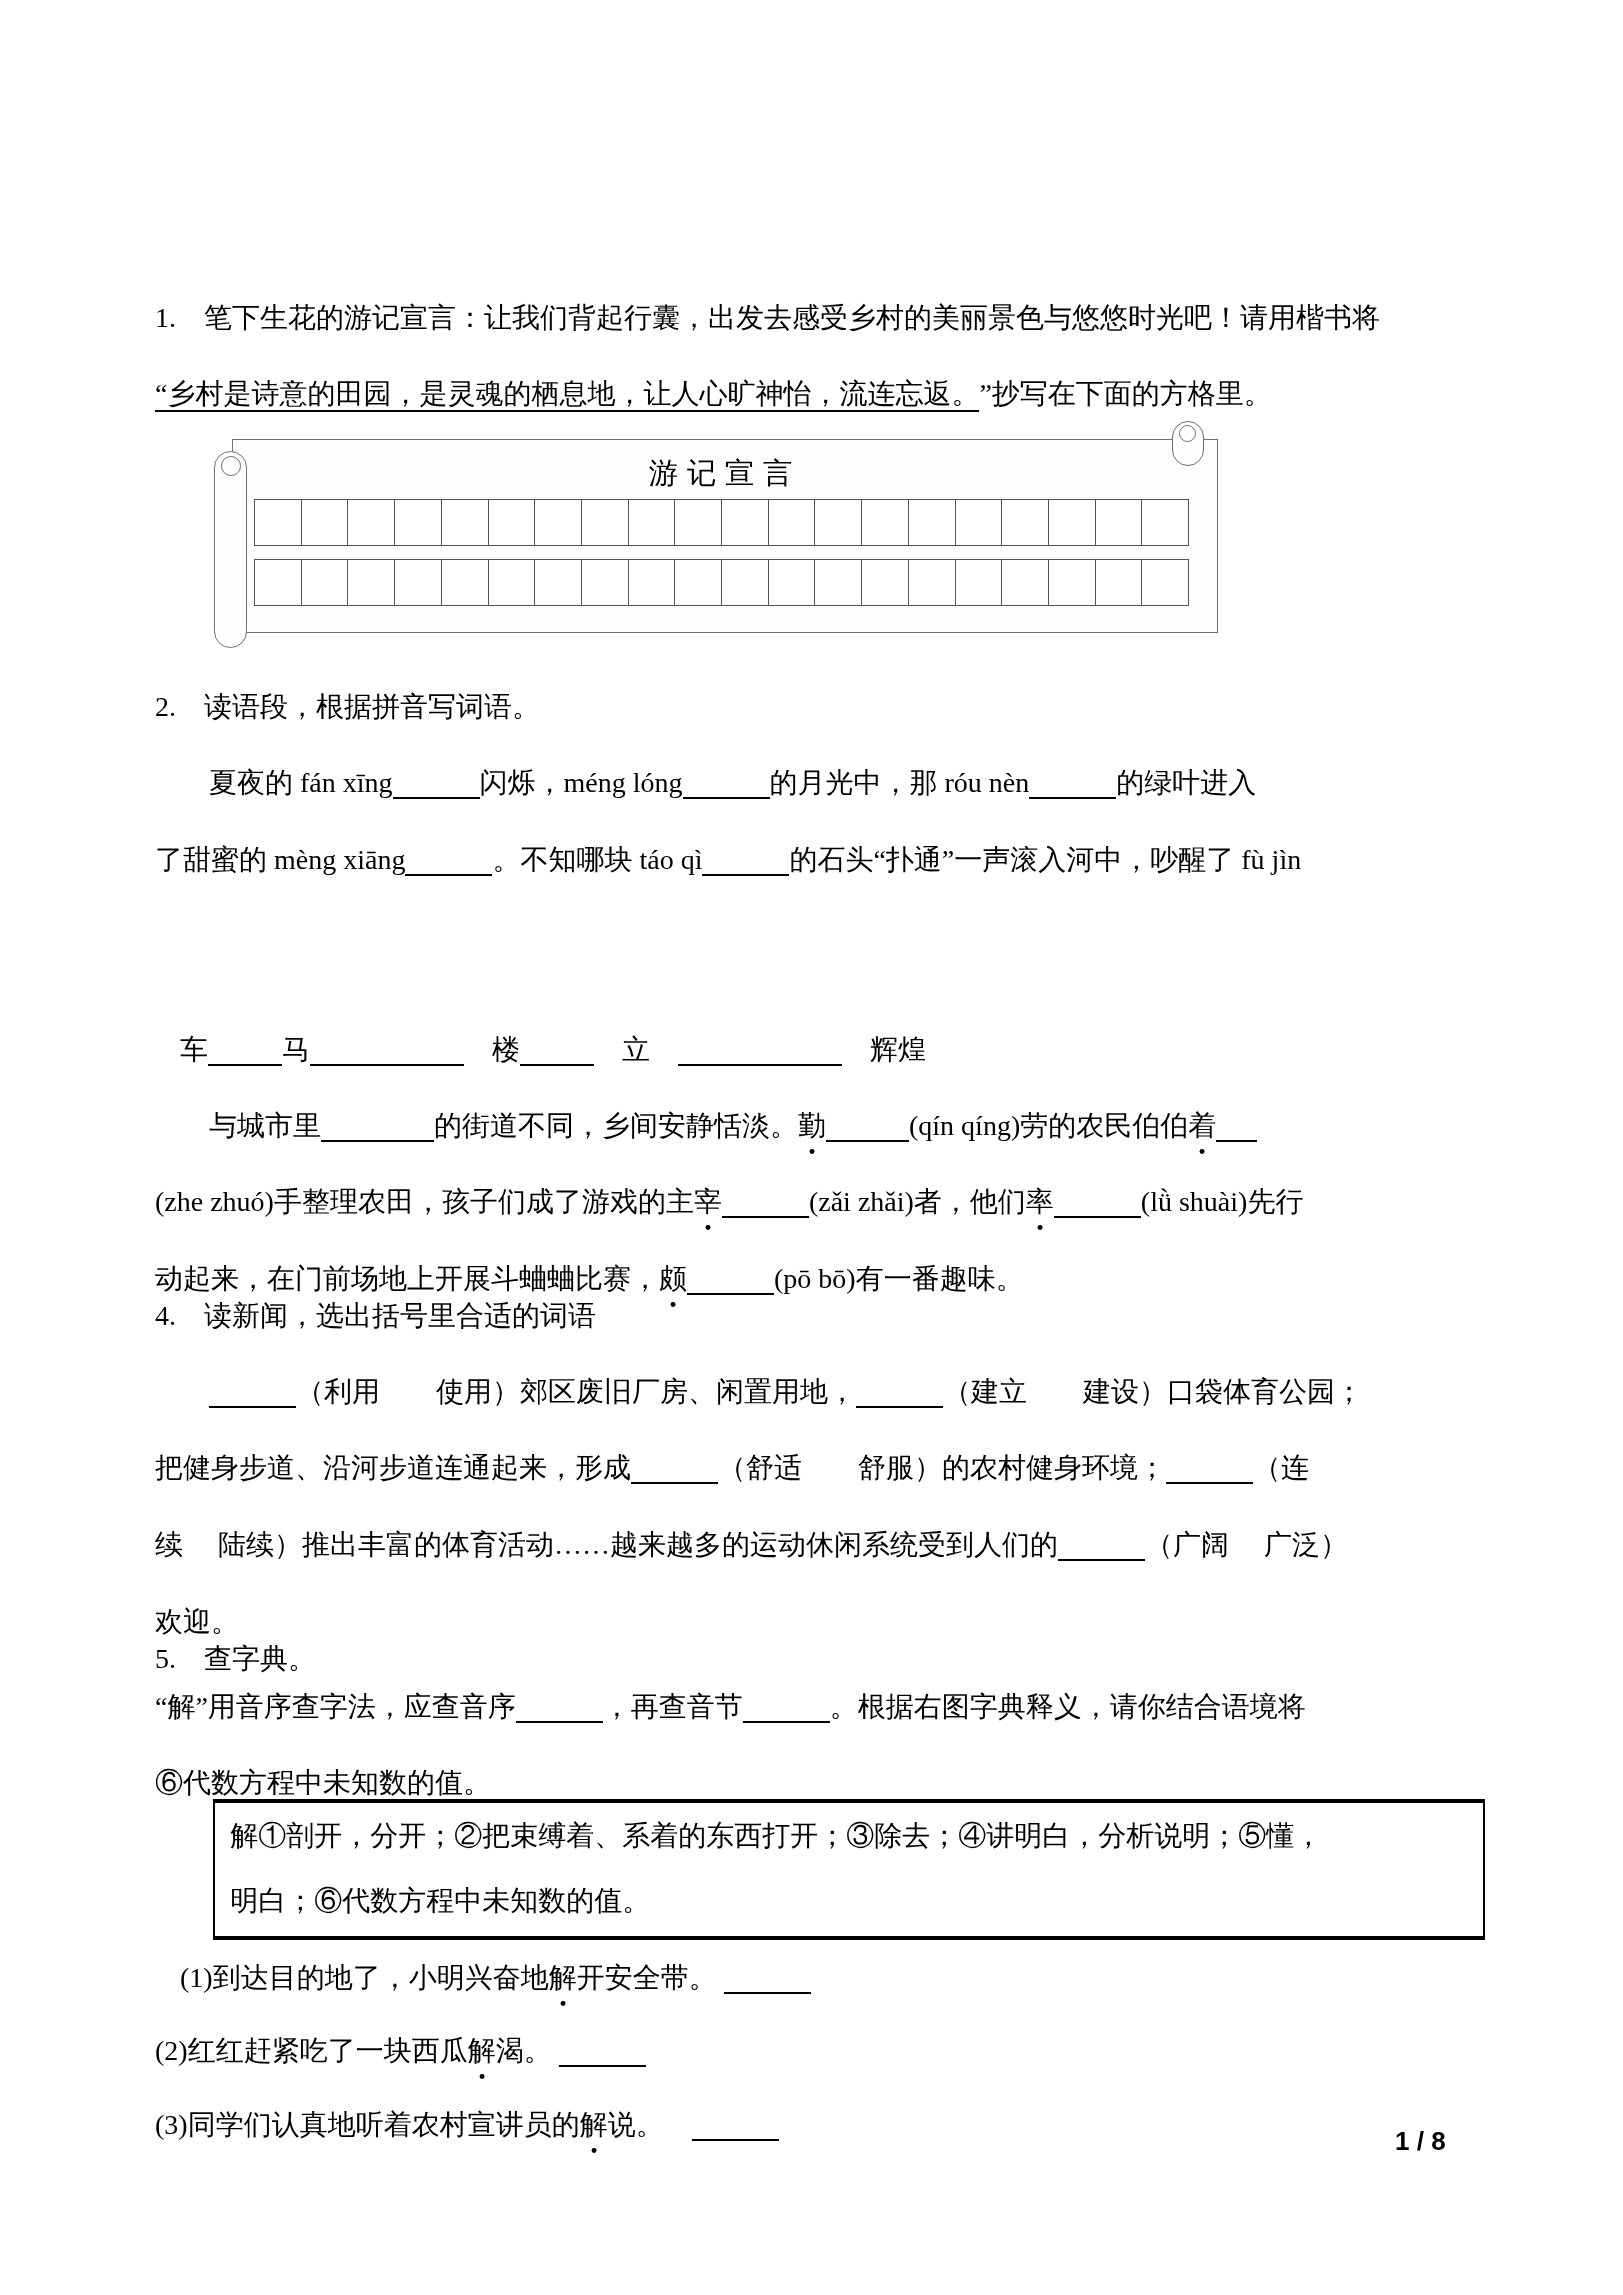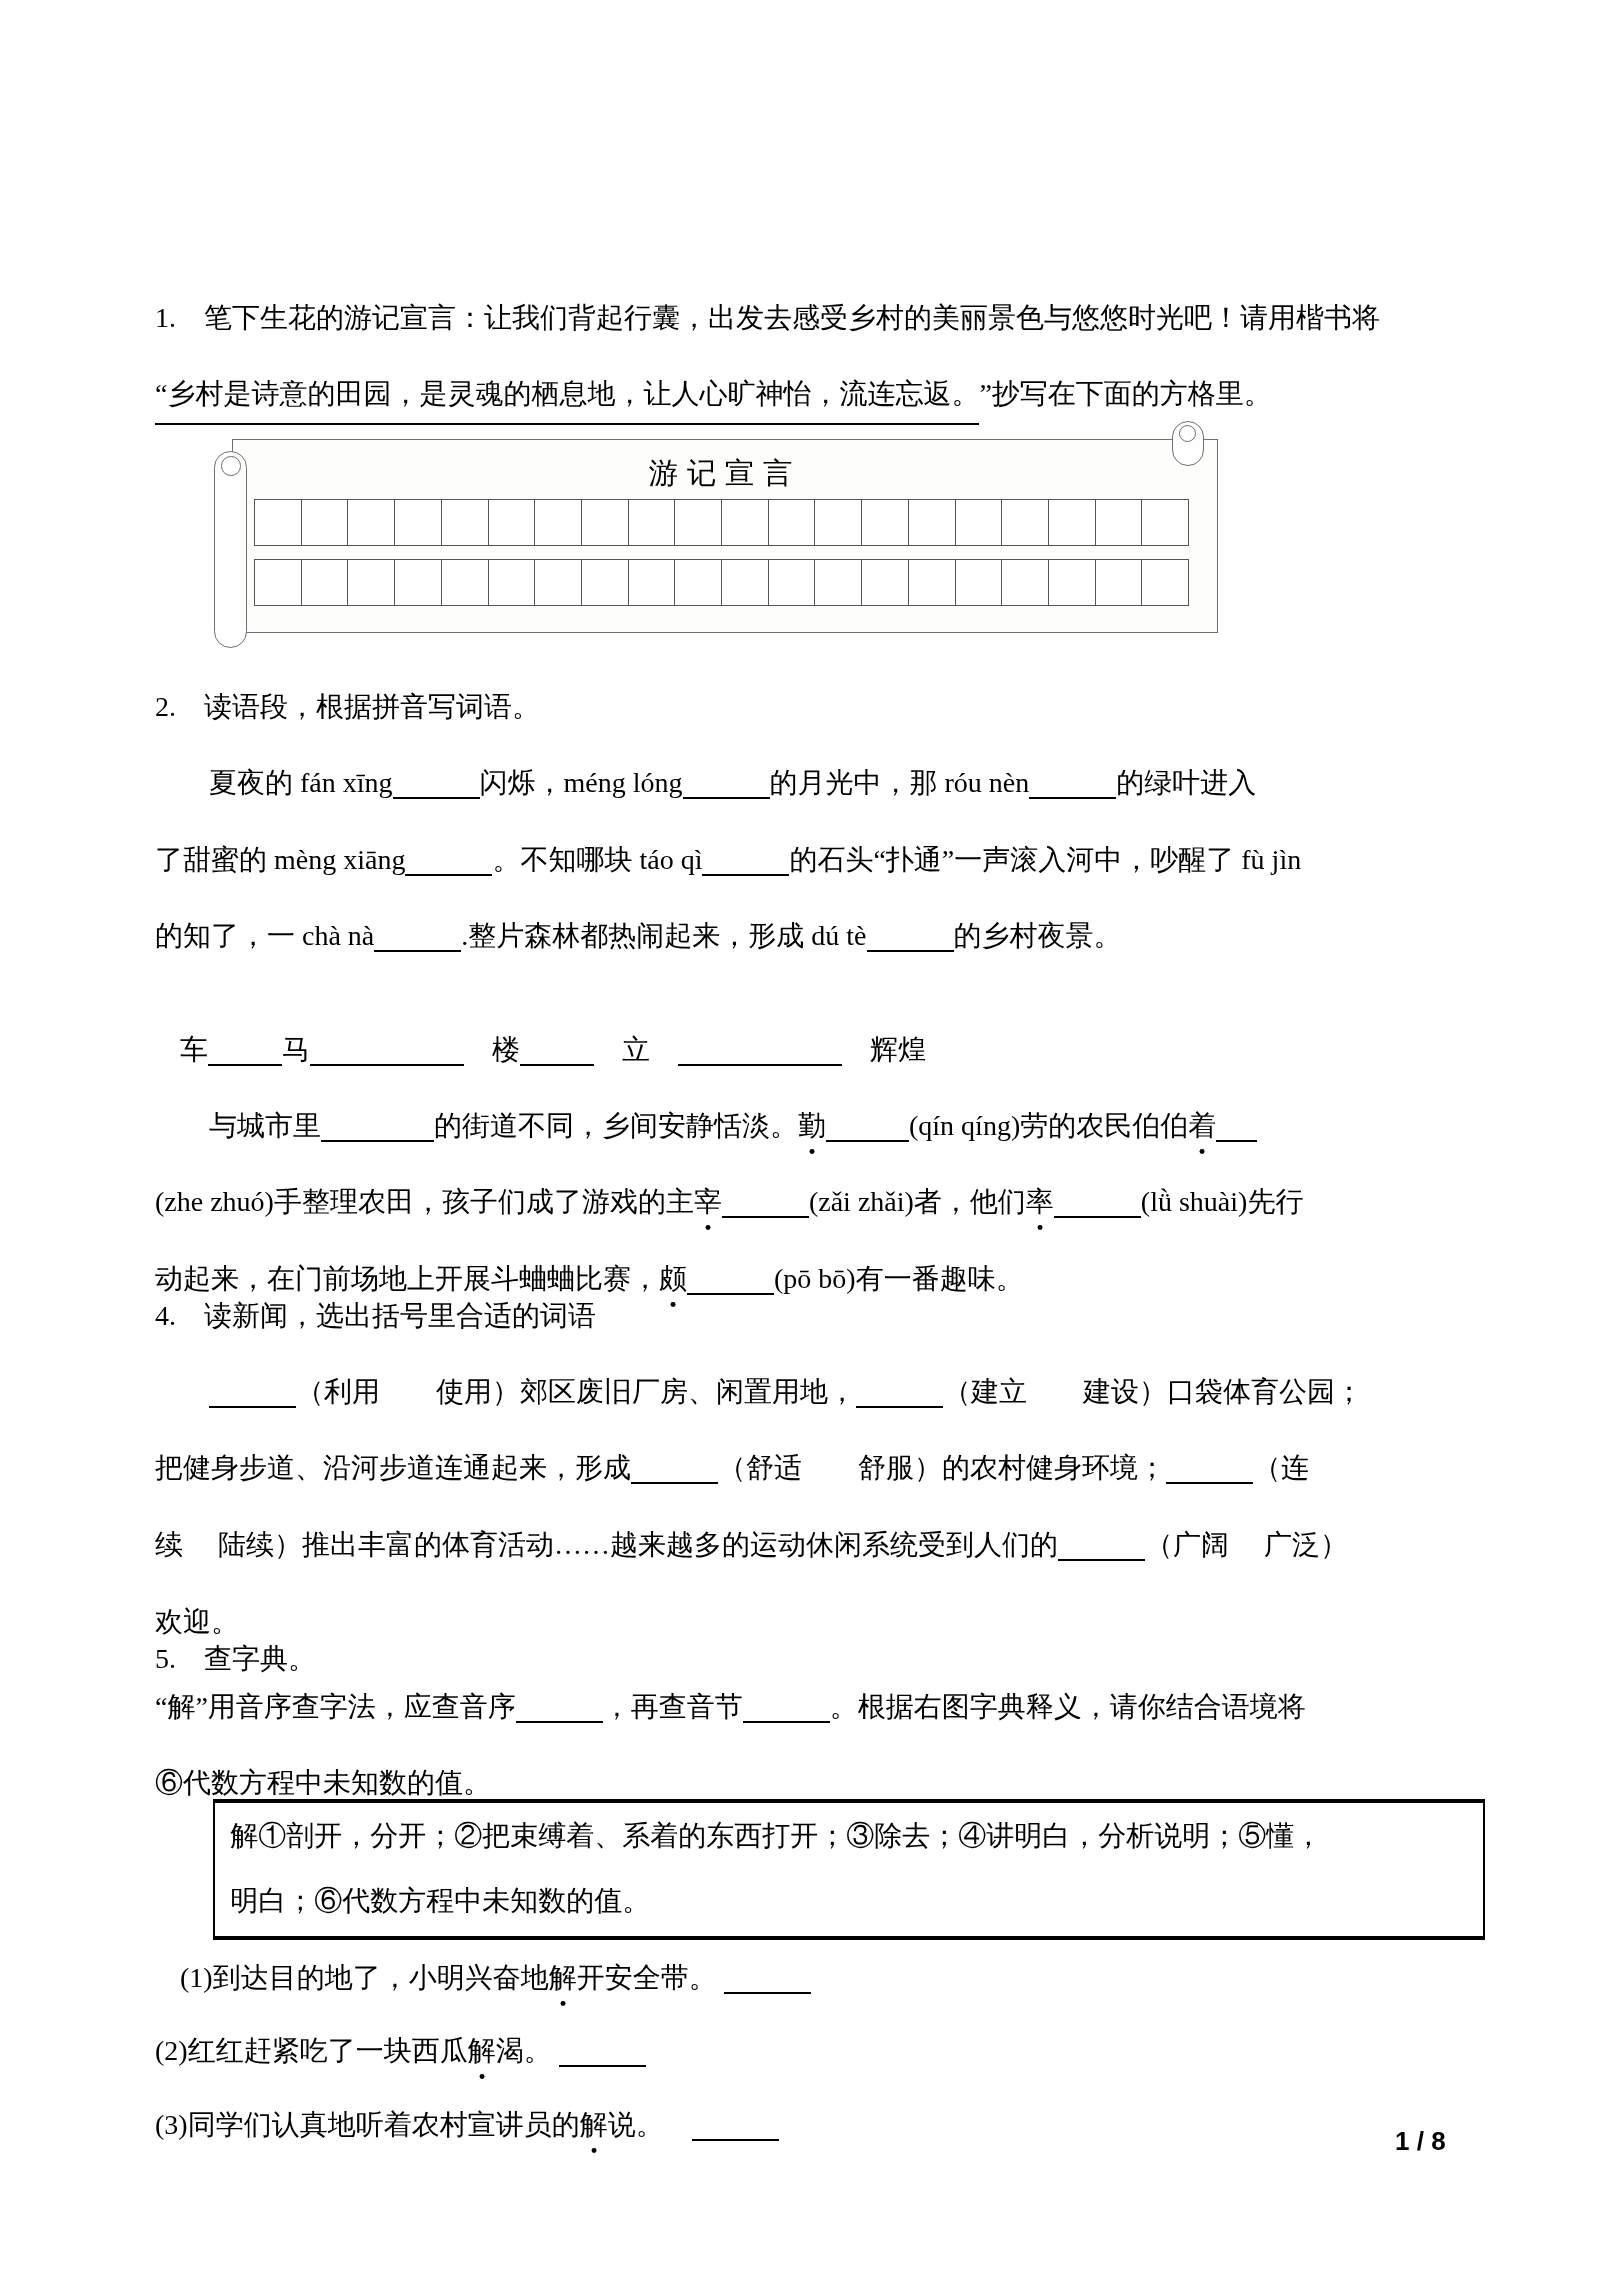--- a/index.html
+++ b/index.html
@@ -14,21 +14,21 @@
     font-weight:bold;font-size:35px;letter-spacing:1.1px;margin:0;
   }
   .line{
     position:absolute;left:155px;white-space:nowrap;
     font-size:28px;line-height:38px;
   }
   .blank{
     display:inline-block;height:26px;border-bottom:2.7px solid #000;
     vertical-align:-6.5px;
   }
-  .u{border-bottom:2.7px solid #000;padding-bottom:14px;}
+  .u{border-bottom:2.7px solid #000;padding-bottom:1px;}
   .emph{position:relative;display:inline-block;}
   .emph::after{
     content:'';position:absolute;left:50%;bottom:-9.3px;transform:translateX(-50%);
     width:4.9px;height:4.9px;background:#000;border-radius:50%;
   }
   
   .scroll-banner{
     position:absolute;left:232px;top:439px;width:986px;height:194px;
     border:1.6px solid #6f6f6f;background:#fdfdfc;box-sizing:border-box;
   }
@@ -117,21 +117,20 @@
         <div class="cell"></div>
         <div class="cell"></div>
         <div class="cell"></div>
         <div class="cell"></div>
       </div>
   </div>
 
   <div class="line" style="top:688px">2.　读语段，根据拼音写词语。</div>
   <div class="line" style="top:764px;left:209px">夏夜的 fán xīng<span class="blank" style="width: 87px;"></span>闪烁，méng lóng<span class="blank" style="width: 87px;"></span>的月光中，那 róu nèn<span class="blank" style="width: 87px;"></span>的绿叶进入</div>
   <div class="line" style="top:841px">了甜蜜的 mèng xiāng<span class="blank" style="width: 87px;"></span>。不知哪块 táo qì<span class="blank" style="width: 87px;"></span>的石头“扑通”一声滚入河中，吵醒了 fù jìn</div>
-  <div class="line" style="top:917px">的知了，一 chà nà<span class="blank" style="width: 87px;"></span>.整片森林都热闹起来，形成 dú tè<span class="blank" style="width: 87px;"></span>的乡村夜景。</div>
 
   <div class="line" style="top:1107px;left:209px">与城市里<span class="blank" style="width: 113px;"></span>的街道不同，乡间安静恬淡。<span class="emph">勤</span><span class="blank" style="width: 83px;"></span>(qín qíng)劳的农民伯伯<span class="emph">着</span><span class="blank" style="width: 41px;"></span></div>
   <div class="line" style="top:1031px;left:180px">车<span class="blank" style="width: 74px;"></span>马<span class="blank" style="width: 154px;"></span>　楼<span class="blank" style="width: 74px;"></span>　立　<span class="blank" style="width: 164px;"></span>　辉煌</div>
   <div class="line" style="top:1183px">(zhe zhuó)手整理农田，孩子们成了游戏的主<span class="emph">宰</span><span class="blank" style="width: 87px;"></span>(zǎi zhǎi)者，他们<span class="emph">率</span><span class="blank" style="width: 87px;"></span>(lǜ shuài)先行</div>
   <div class="line" style="top:1260px">动起来，在门前场地上开展斗蛐蛐比赛，<span class="emph">颇</span><span class="blank" style="width: 87px;"></span>(pō bō)有一番趣味。</div>
 
   <div class="line" style="top:1297px">4.　读新闻，选出括号里合适的词语</div>
   <div class="line" style="top:1449px">把健身步道、沿河步道连通起来，形成<span class="blank" style="width: 87px;"></span>（舒适　　舒服）的农村健身环境；<span class="blank" style="width: 87px;"></span>（连</div>
   <div class="line" style="top:1373px;left:209px"><span class="blank" style="width: 87px;"></span>（利用　　使用）郊区废旧厂房、闲置用地，<span class="blank" style="width: 87px;"></span>（建立　　建设）口袋体育公园；</div>
   <div class="line" style="top:1526px">续　 陆续）推出丰富的体育活动……越来越多的运动休闲系统受到人们的<span class="blank" style="width: 87px;"></span>（广阔　 广泛）</div>

